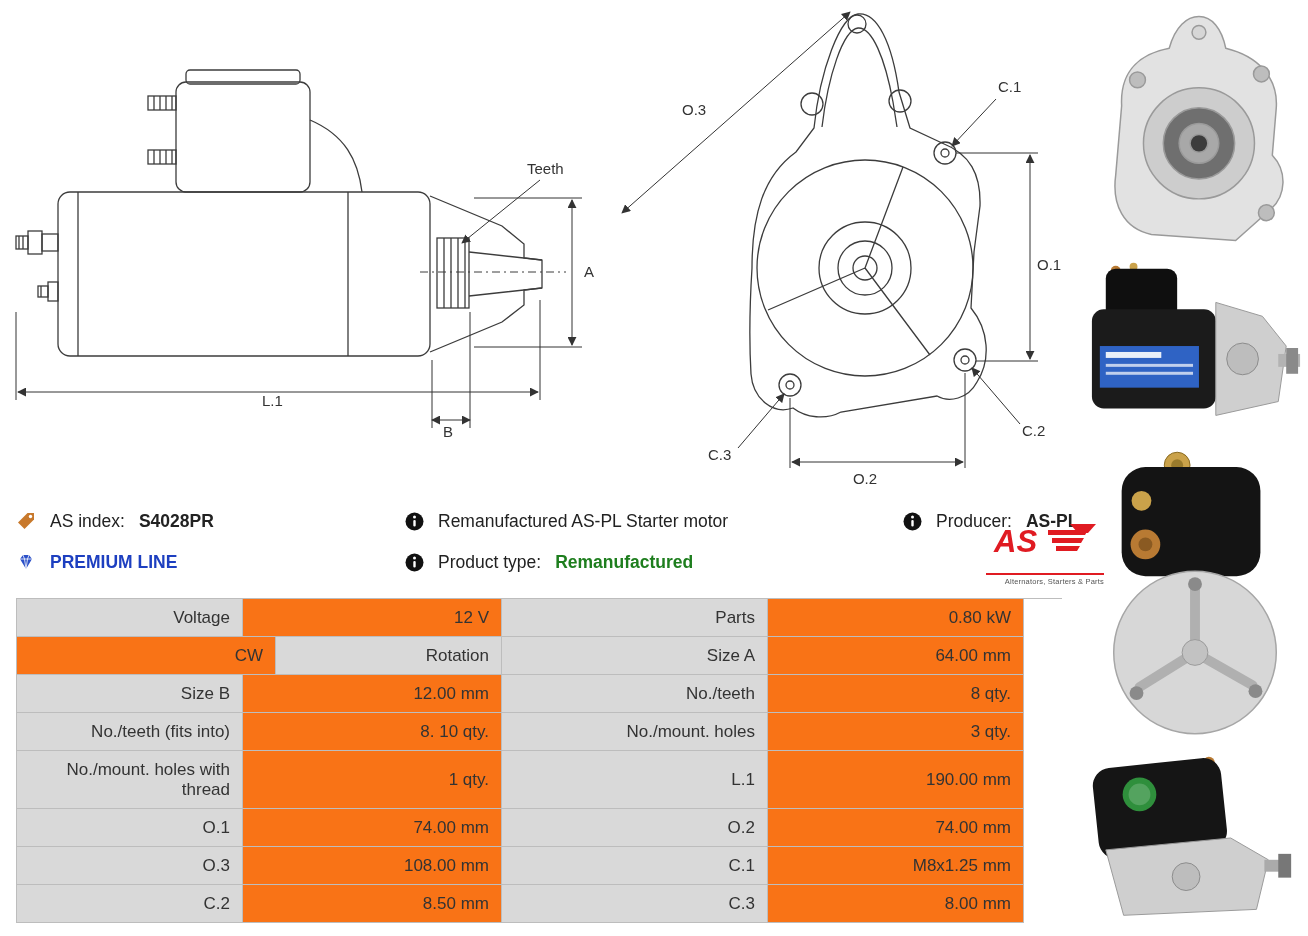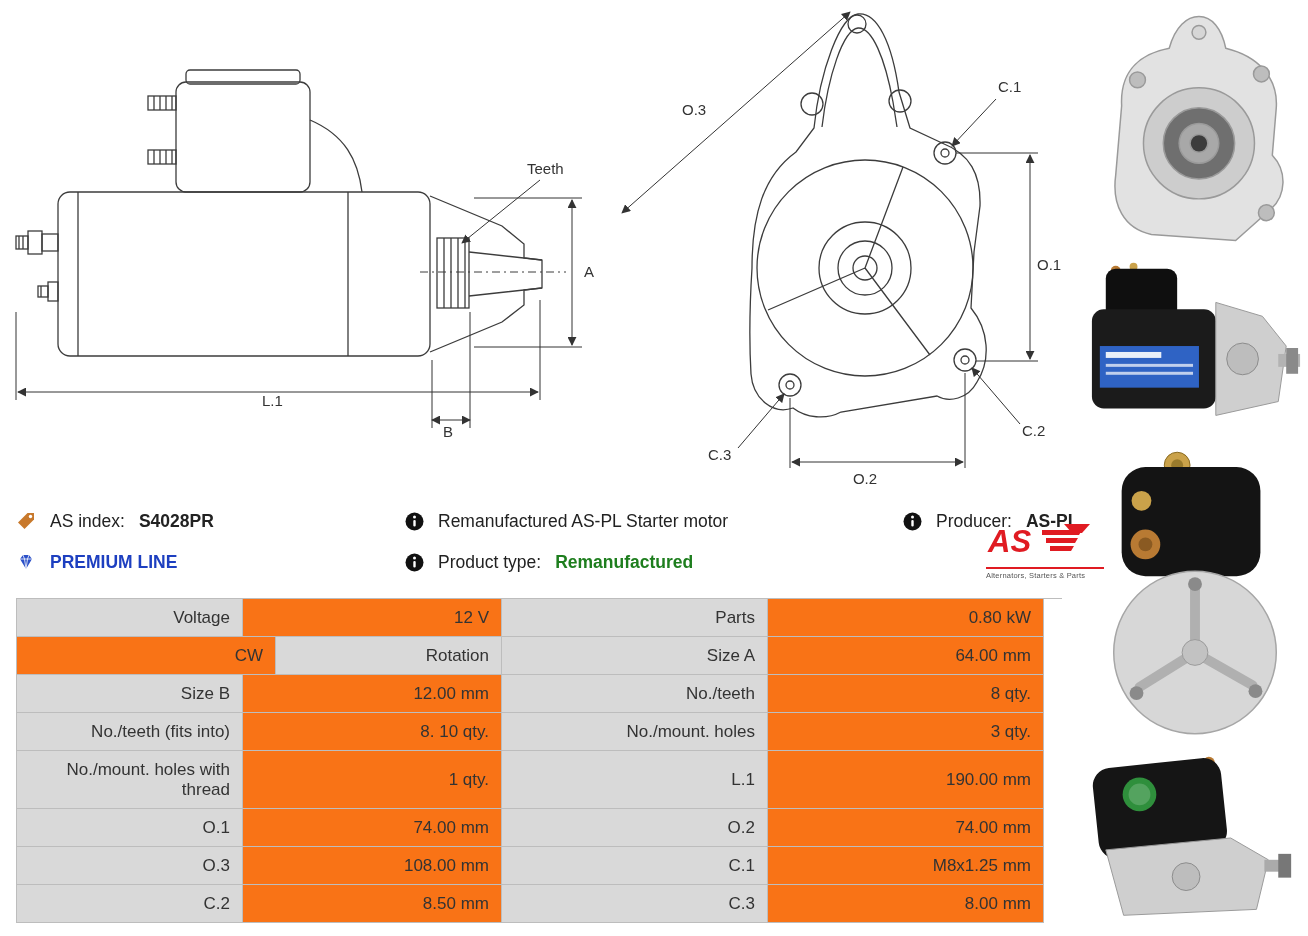--- a/index.html
+++ b/index.html
@@ -27,36 +27,36 @@
   .info-item b{font-weight:bold}
   .pos-asindex{left:16px;top:508px}
   .pos-desc{left:405px;top:508px}
   .pos-producer{left:903px;top:508px}
   .pos-premium{left:16px;top:549px}
   .pos-ptype{left:405px;top:549px}
   .premium-text{color:#1d3fc0;font-weight:bold}
   .green{color:#1e7e1e;font-weight:bold}
   .icon{display:inline-flex;align-items:center;justify-content:center}
 
-  .aspl-logo{position:absolute;left:986px;top:522px;width:118px;text-align:left}
-  .logo-tagline{font-size:7.5px;color:#555;margin-top:3px;
+  .aspl-logo{position:absolute;left:986px;top:522px;width:118px;text-align:right}
+  .logo-tagline{font-size:7.5px;color:#555;margin-top:9px;
                 border-top:2px solid #e01b22;padding-top:2px;letter-spacing:.2px}
 
   
   .spec-table{position:absolute;left:16px;top:598px;width:1046px;
               border-top:1px solid #bdbdbd;border-left:1px solid #bdbdbd;font-size:17px}
   .srow{display:flex}
   .cell{border-right:1px solid #bdbdbd;border-bottom:1px solid #bdbdbd;
         display:flex;align-items:center;justify-content:flex-end;text-align:right;
         padding:2px 12px;height:38px;line-height:1.15;color:#333}
   .tall .cell{height:58px}
   .lab{background:#d9d9d9;width:226px}
   .val{background:#f97316;width:259px}
   .lab.c3{width:266px}
-  .val.c4{width:276px}
+  .val.c4{width:256px}
 </style>
 </head>
 <body>
 
 <svg class="svg-side" viewBox="0 0 610 460">
   <defs>
     <marker id="ah1" viewBox="0 0 10 10" refX="9" refY="5" markerWidth="9" markerHeight="9" orient="auto-start-reverse">
       <path d="M0,0 L10,5 L0,10 Z" fill="#333"></path>
     </marker>
   </defs>

